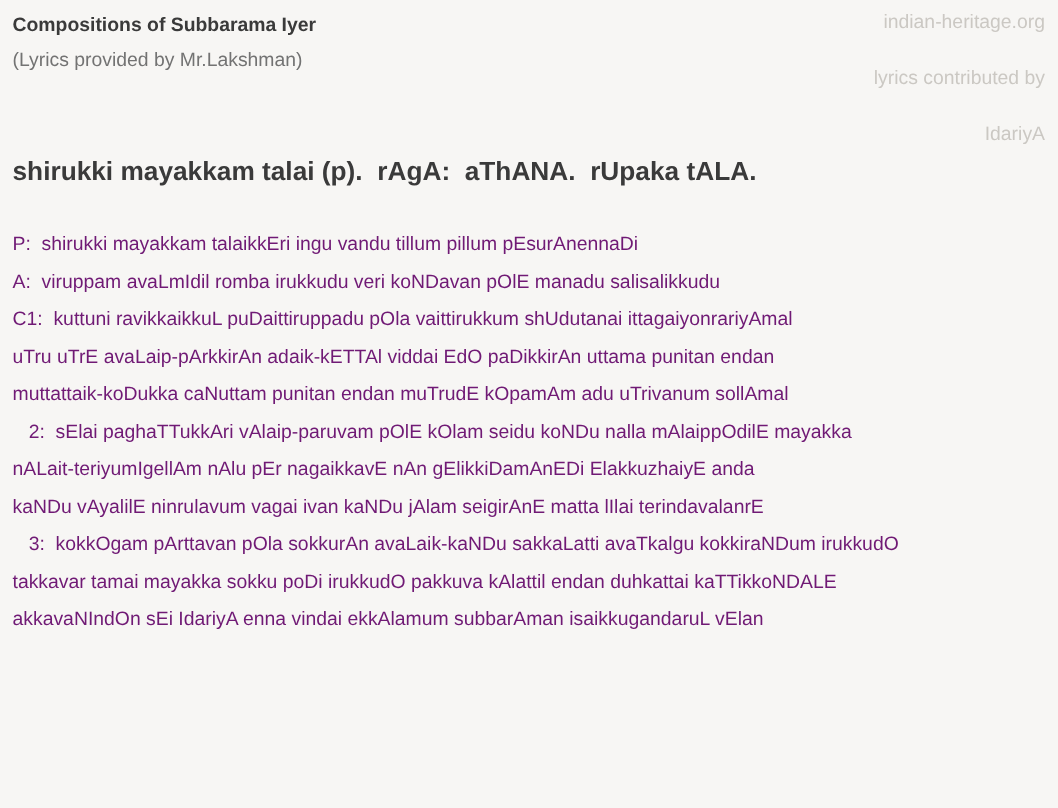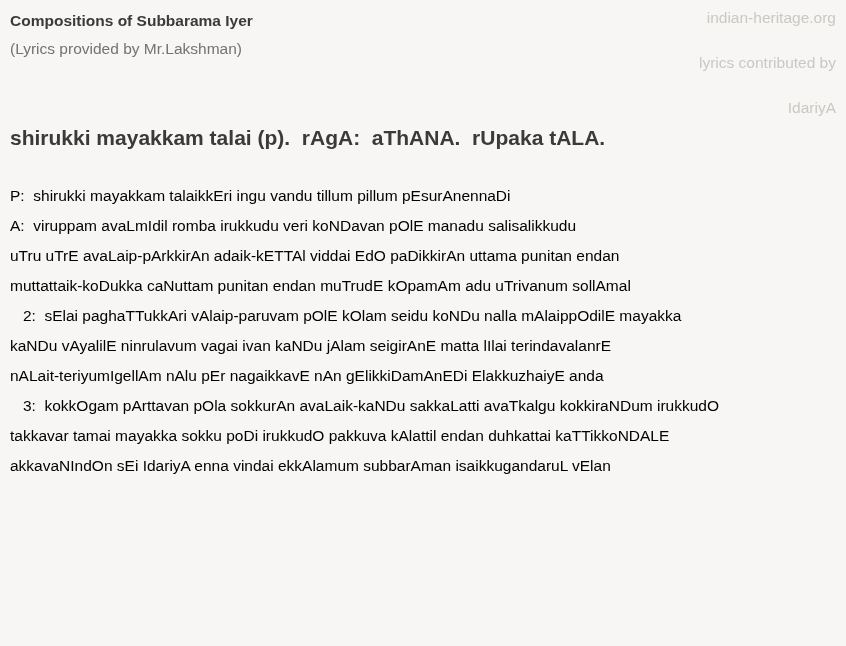--- a/index.html
+++ b/index.html
@@ -61,21 +61,21 @@
   }
   .lyrics {
     position: absolute;
     left: 10px;
     top: 181px;
     width: 826px;
   }
   .lyr-line {
     font-size: 15.5px;
     line-height: 30px;
-    color: #000000;
+    color: #701a75;
     white-space: pre-wrap;
   }
 </style>
 </head>
 <body>
 
 <div class="page">
 
   <div class="doc-header">
     <div class="doc-title">Compositions of Subbarama Iyer</div>
@@ -86,23 +86,24 @@
     <div class="wm-line">indian-heritage.org</div>
     <div class="wm-line">lyrics contributed by</div>
     <div class="wm-line">IdariyA</div>
   </div>
 
   <div class="song-heading">shirukki mayakkam talai (p).  rAgA:  aThANA.  rUpaka tALA.</div>
 
   <div class="lyrics">
     <div class="lyr-line">P:  shirukki mayakkam talaikkEri ingu vandu tillum pillum pEsurAnennaDi</div>
     <div class="lyr-line">A:  viruppam avaLmIdil romba irukkudu veri koNDavan pOlE manadu salisalikkudu</div>
+    <div class="lyr-line">C1:  kuttuni ravikkaikkuL puDaittiruppadu pOla vaittirukkum shUdutanai ittagaiyonrariyAmal</div>
     <div class="lyr-line">uTru uTrE avaLaip-pArkkirAn adaik-kETTAl viddai EdO paDikkirAn uttama punitan endan</div>
     <div class="lyr-line">muttattaik-koDukka caNuttam punitan endan muTrudE kOpamAm adu uTrivanum sollAmal</div>
     <div class="lyr-line">   2:  sElai paghaTTukkAri vAlaip-paruvam pOlE kOlam seidu koNDu nalla mAlaippOdilE mayakka</div>
+    <div class="lyr-line">nALait-teriyumIgellAm nAlu pEr nagaikkavE nAn gElikkiDamAnEDi ElakkuzhaiyE anda</div>
     <div class="lyr-line">kaNDu vAyalilE ninrulavum vagai ivan kaNDu jAlam seigirAnE matta lIlai terindavalanrE</div>
-    <div class="lyr-line">nALait-teriyumIgellAm nAlu pEr nagaikkavE nAn gElikkiDamAnEDi ElakkuzhaiyE anda</div>
     <div class="lyr-line">   3:  kokkOgam pArttavan pOla sokkurAn avaLaik-kaNDu sakkaLatti avaTkalgu kokkiraNDum irukkudO</div>
     <div class="lyr-line">takkavar tamai mayakka sokku poDi irukkudO pakkuva kAlattil endan duhkattai kaTTikkoNDALE</div>
     <div class="lyr-line">akkavaNIndOn sEi IdariyA enna vindai ekkAlamum subbarAman isaikkugandaruL vElan</div>
   </div>
 
 </div>
 
 </body></html>

